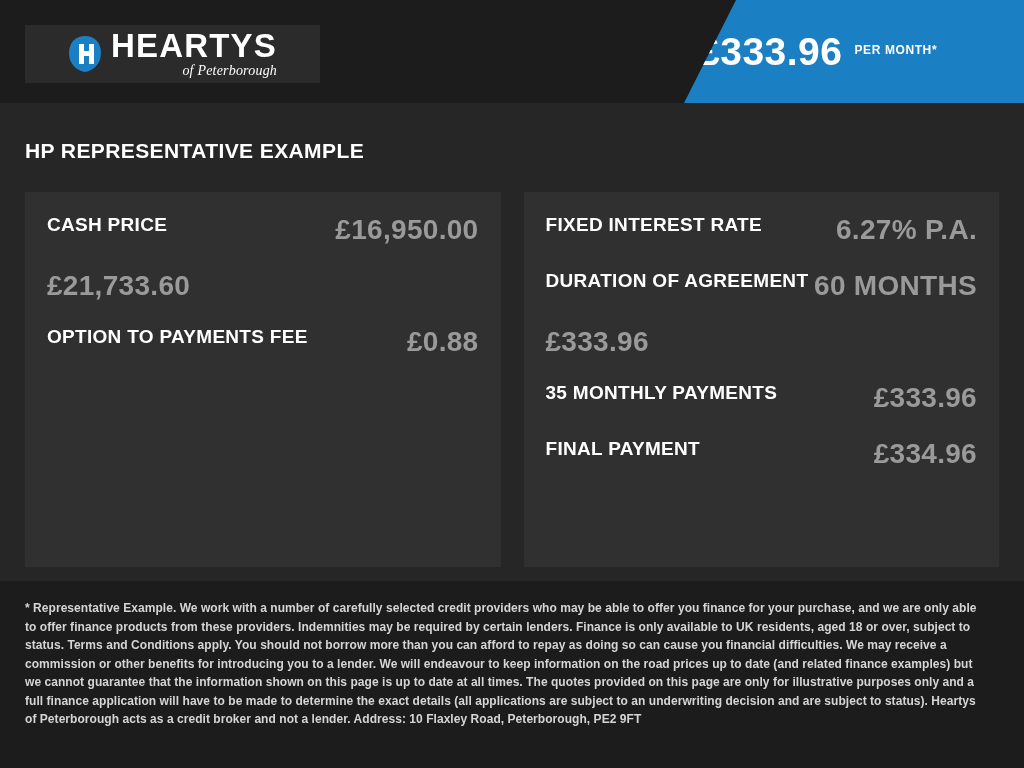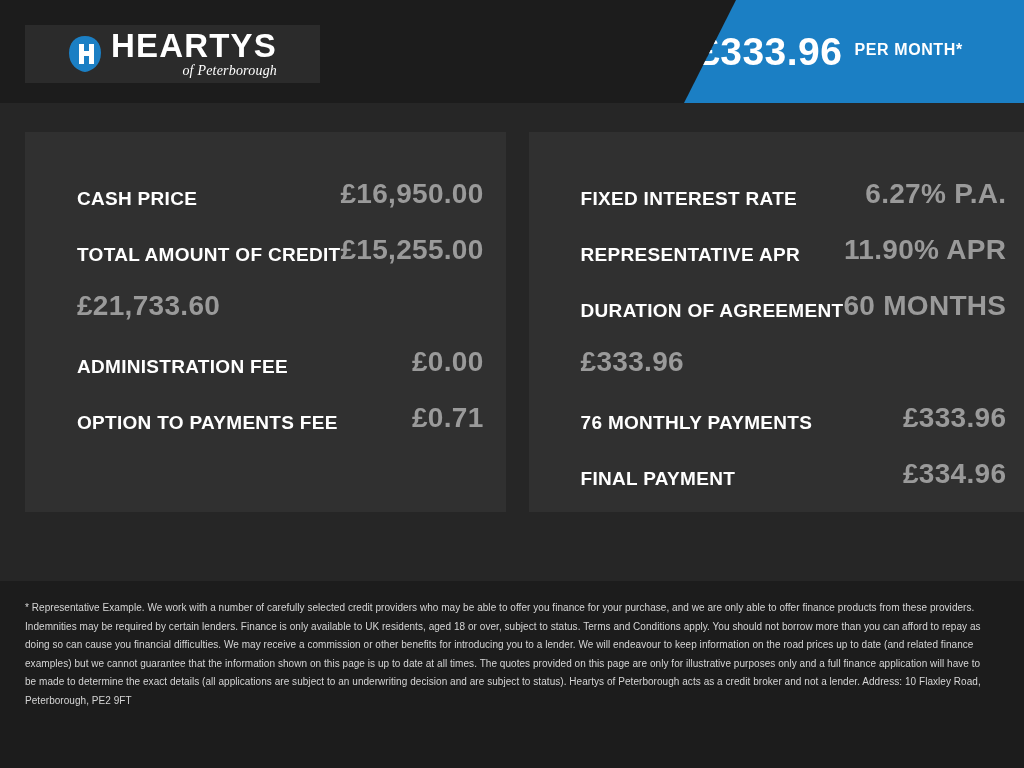--- a/index.html
+++ b/index.html
@@ -84,21 +84,21 @@
   }
   .price-value {
     color: #ffffff;
     font-size: 39px;
     font-weight: bold;
     letter-spacing: 0.5px;
     font-family: "Liberation Sans", sans-serif;
   }
   .price-period {
     color: #ffffff;
-    font-size: 16px;
+    font-size: 12px;
     font-weight: bold;
     letter-spacing: 0.6px;
     margin-left: 12px;
     padding-bottom: 3px;
   }
 
   
   .body-area {
     position: relative;
     background: #262626;
@@ -119,24 +119,23 @@
     padding: 29px 25px 0 25px;
   }
   .panel {
     flex: 1;
     background: #303030;
     padding: 22px 22px 22px 22px;
     min-height: 375px;
   }
   .row {
     display: flex;
-    align-items: flex-end;
+    align-items: flex-start;
     justify-content: space-between;
     height: 56px;
-    margin-left: 30px;
   }
   .row-label {
     color: #ffffff;
     font-size: 19px;
     font-weight: bold;
     letter-spacing: 0.3px;
     white-space: nowrap;
   }
   .row-value {
     color: #9a9a9a;
@@ -148,23 +147,23 @@
   }
 
   
   .footer {
     background: #1c1c1c;
     padding: 18px 25px 0 25px;
     height: 187px;
   }
   .footer-text {
     color: #d5d5d5;
-    font-size: 10px;
+    font-size: 12px;
     line-height: 18.5px;
-    font-weight: normal;
+    font-weight: bold;
     max-width: 965px;
     letter-spacing: 0.05px;
   }
 </style>
 </head>
 <body>
 
 <div class="page">
 
   <div class="header">
@@ -183,62 +182,51 @@
       </div>
     </div>
 
     <div class="price-banner">
       <span class="price-value">£333.96</span>
       <span class="price-period">PER MONTH*</span>
     </div>
   </div>
 
   <div class="body-area">
+    <div class="section-title">HP REPRESENTATIVE EXAMPLE</div>
 
     <div class="panels">
       <div class="panel">
         <div class="row">
           <span class="row-label">CASH PRICE</span>
           <span class="row-value">£16,950.00</span>
         </div>
         <div class="row">
-          <span class="row-label">TOTAL AMOUNT OF CREDIT</span>
-          <span class="row-value">£15,255.00</span>
-        </div>
-        <div class="row">
           <span class="row-value">£21,733.60</span>
         </div>
         <div class="row">
-          <span class="row-label">ADMINISTRATION FEE</span>
-          <span class="row-value">£0.00</span>
-        </div>
-        <div class="row">
           <span class="row-label">OPTION TO PAYMENTS FEE</span>
-          <span class="row-value">£0.71</span>
+          <span class="row-value">£0.88</span>
         </div>
       </div>
 
       <div class="panel">
         <div class="row">
           <span class="row-label">FIXED INTEREST RATE</span>
           <span class="row-value">6.27% P.A.</span>
         </div>
         <div class="row">
-          <span class="row-label">REPRESENTATIVE APR</span>
-          <span class="row-value">11.90% APR</span>
-        </div>
-        <div class="row">
           <span class="row-label">DURATION OF AGREEMENT</span>
           <span class="row-value">60 MONTHS</span>
         </div>
         <div class="row">
           <span class="row-value">£333.96</span>
         </div>
         <div class="row">
-          <span class="row-label">76 MONTHLY PAYMENTS</span>
+          <span class="row-label">35 MONTHLY PAYMENTS</span>
           <span class="row-value">£333.96</span>
         </div>
         <div class="row">
           <span class="row-label">FINAL PAYMENT</span>
           <span class="row-value">£334.96</span>
         </div>
       </div>
     </div>
   </div>
 

